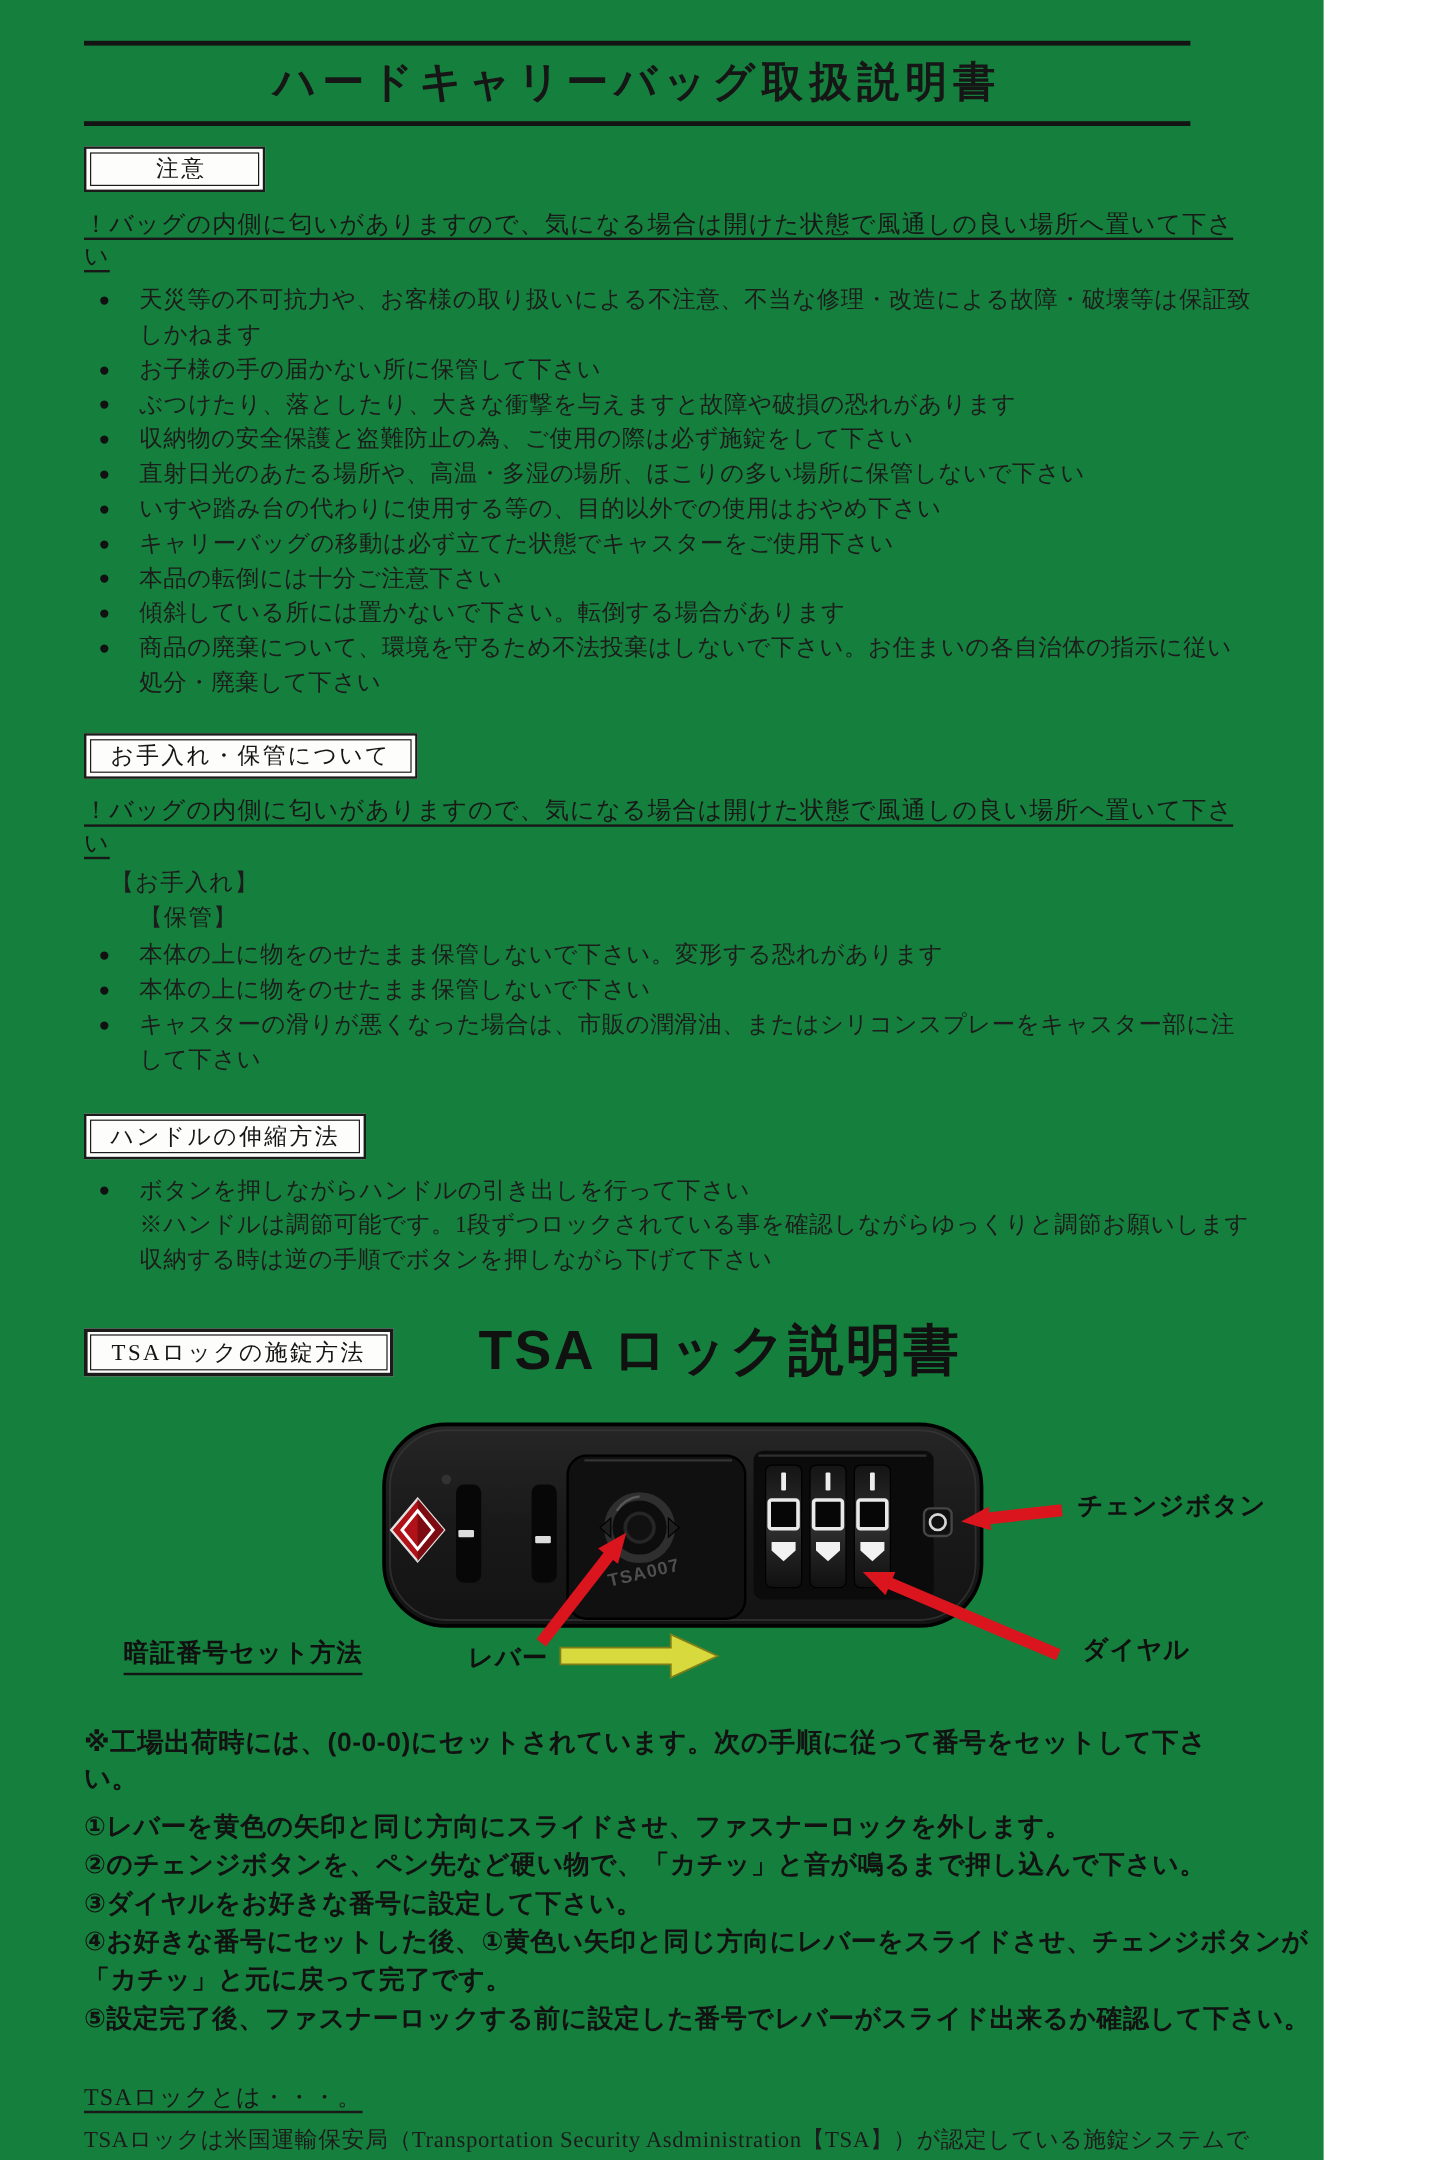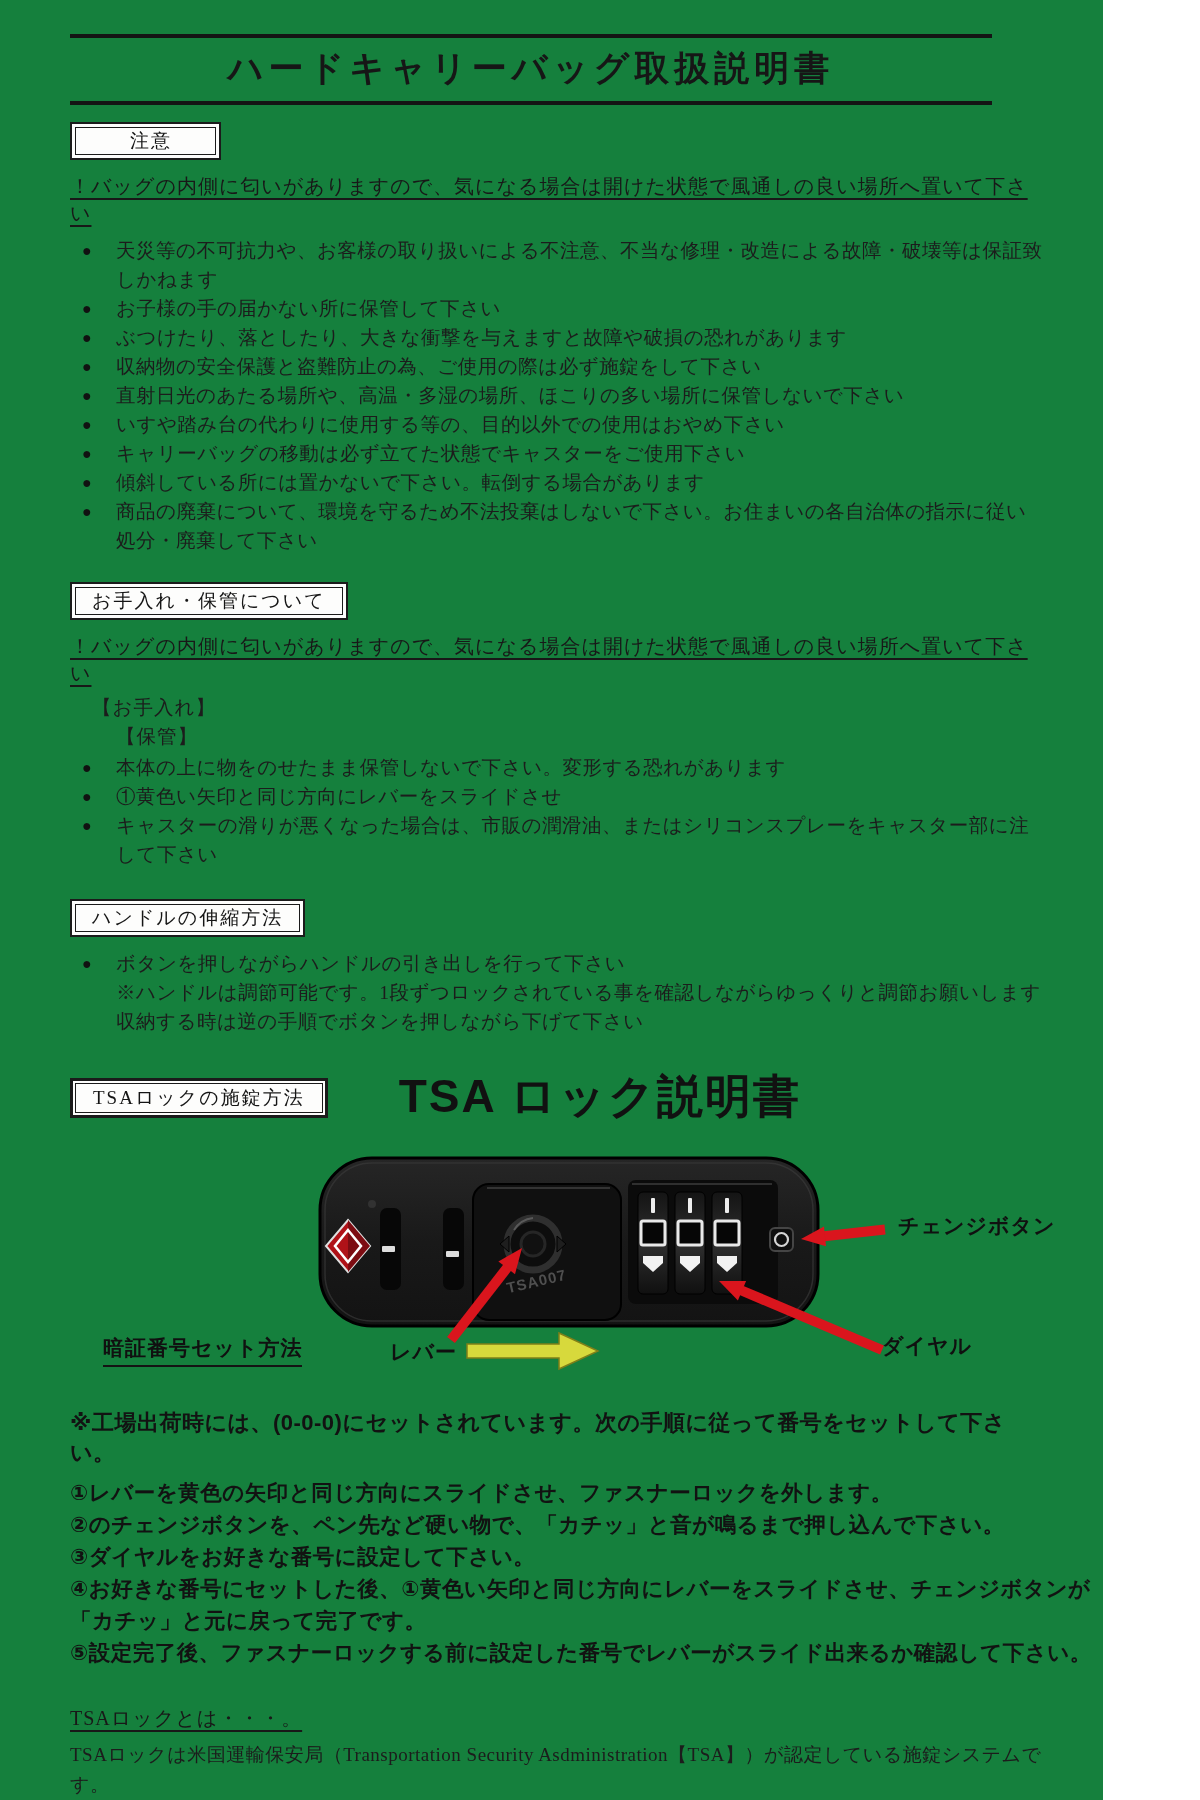--- a/index.html
+++ b/index.html
@@ -94,33 +94,34 @@
       <div class="head-box small">注意</div>
       <div class="warning">！バッグの内側に匂いがありますので、気になる場合は開けた状態で風通しの良い場所へ置いて下さい</div>
       <ul class="bullets">
         <li>天災等の不可抗力や、お客様の取り扱いによる不注意、不当な修理・改造による故障・破壊等は保証致しかねます</li>
         <li>お子様の手の届かない所に保管して下さい</li>
         <li>ぶつけたり、落としたり、大きな衝撃を与えますと故障や破損の恐れがあります</li>
         <li>収納物の安全保護と盗難防止の為、ご使用の際は必ず施錠をして下さい</li>
         <li>直射日光のあたる場所や、高温・多湿の場所、ほこりの多い場所に保管しないで下さい</li>
         <li>いすや踏み台の代わりに使用する等の、目的以外での使用はおやめ下さい</li>
         <li>キャリーバッグの移動は必ず立てた状態でキャスターをご使用下さい</li>
+        <li>本品の転倒には十分ご注意下さい</li>
         <li>傾斜している所には置かないで下さい。転倒する場合があります</li>
         <li>商品の廃棄について、環境を守るため不法投棄はしないで下さい。お住まいの各自治体の指示に従い処分・廃棄して下さい</li>
       </ul>
     </div>
 
     <div style="margin-top:27px;">
       <div class="head-box">お手入れ・保管について</div>
       <div class="warning">！バッグの内側に匂いがありますので、気になる場合は開けた状態で風通しの良い場所へ置いて下さい</div>
       <div class="sub-label" style="margin-top:6px;">【お手入れ】</div>
       <div class="sub-label" style="padding-left:46px;">【保管】</div>
       <ul class="bullets" style="margin-top:2px;">
         <li>本体の上に物をのせたまま保管しないで下さい。変形する恐れがあります</li>
-        <li>①黄色い矢印と同じ方向にレバーをスライドさせ</li>
+        <li>本体の上に物をのせたまま保管しないで下さい</li>
         <li>キャスターの滑りが悪くなった場合は、市販の潤滑油、またはシリコンスプレーをキャスター部に注して下さい</li>
       </ul>
     </div>
 
     <div style="margin-top:30px;">
       <div class="head-box">ハンドルの伸縮方法</div>
       <ul class="bullets" style="margin-top:12px;">
         <li>ボタンを押しながらハンドルの引き出しを行って下さい</li>
       </ul>
       <div class="note-line">※ハンドルは調節可能です。1段ずつロックされている事を確認しながらゆっくりと調節お願いします</div>
@@ -219,21 +220,21 @@
           <line x1="812" y1="206" x2="668" y2="145" stroke="#da151d" stroke-width="10"></line>
           <polygon points="649,137 676.1,137 667.9,156.4" fill="#da151d"></polygon>
         </g>
 
         <polygon points="397,200 489,200 489,189 528,207 489,225 489,214 397,214" fill="#d7d93c" stroke="#7e7f19" stroke-width="1.5"></polygon>
       </svg>
 
       <div class="fig-label underlined" style="left:33px;top:190px;text-align:center;">暗証番号セット方法</div>
       <div class="fig-label" style="left:320px;top:194px;">レバー</div>
       <div class="fig-label" style="left:828px;top:68px;">チェンジボタン</div>
-      <div class="fig-label" style="left:812px;top:188px;">ダイヤル</div>
+      <div class="fig-label" style="left:832px;top:188px;">ダイヤル</div>
     </div>
 
     <div class="gothic factory-note">※工場出荷時には、(0-0-0)にセットされています。次の手順に従って番号をセットして下さい。</div>
 
     <div class="steps">
       <div class="gothic step">①レバーを黄色の矢印と同じ方向にスライドさせ、ファスナーロックを外します。</div>
       <div class="gothic step">②のチェンジボタンを、ペン先など硬い物で、「カチッ」と音が鳴るまで押し込んで下さい。</div>
       <div class="gothic step">③ダイヤルをお好きな番号に設定して下さい。</div>
       <div class="gothic step">④お好きな番号にセットした後、①黄色い矢印と同じ方向にレバーをスライドさせ、チェンジボタンが「カチッ」と元に戻って完了です。</div>
       <div class="gothic step">⑤設定完了後、ファスナーロックする前に設定した番号でレバーがスライド出来るか確認して下さい。</div>

